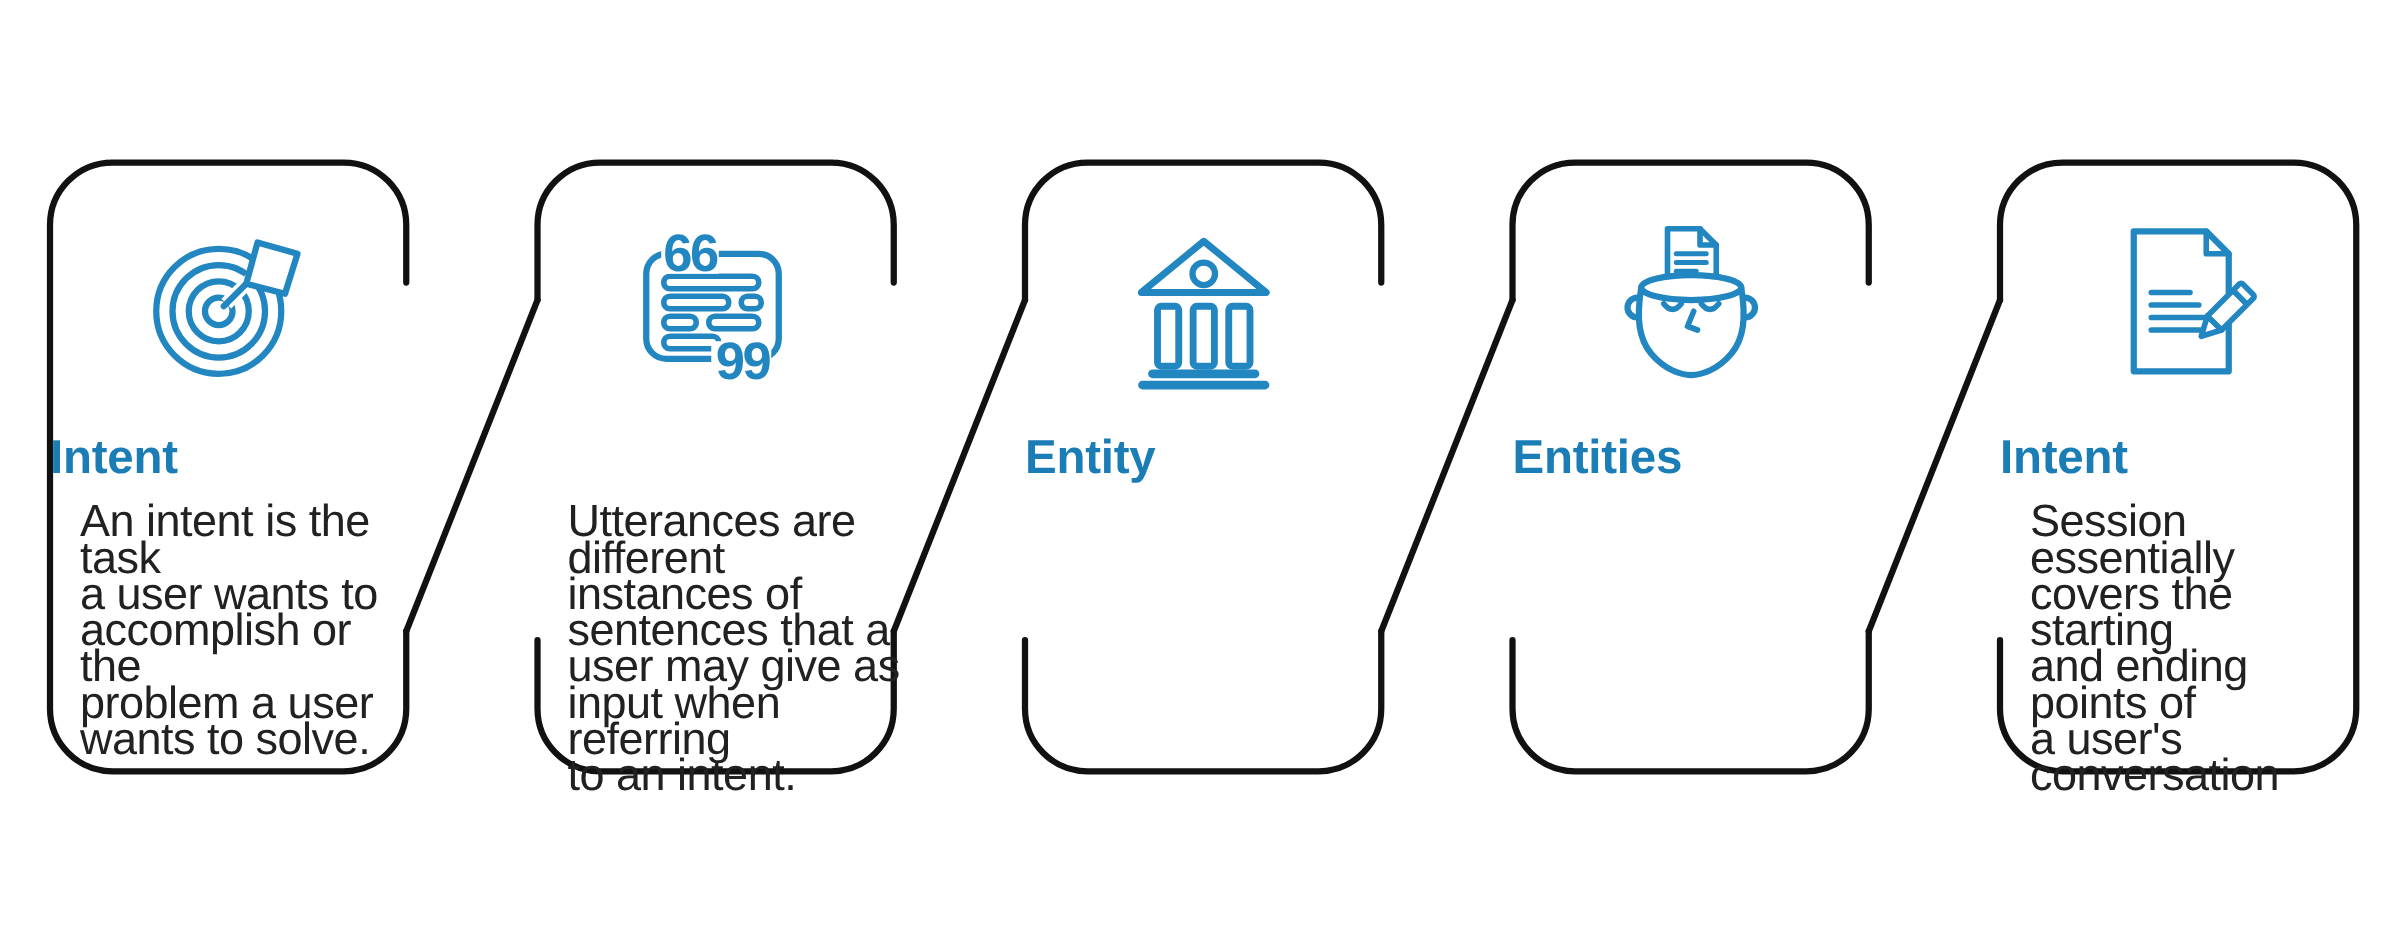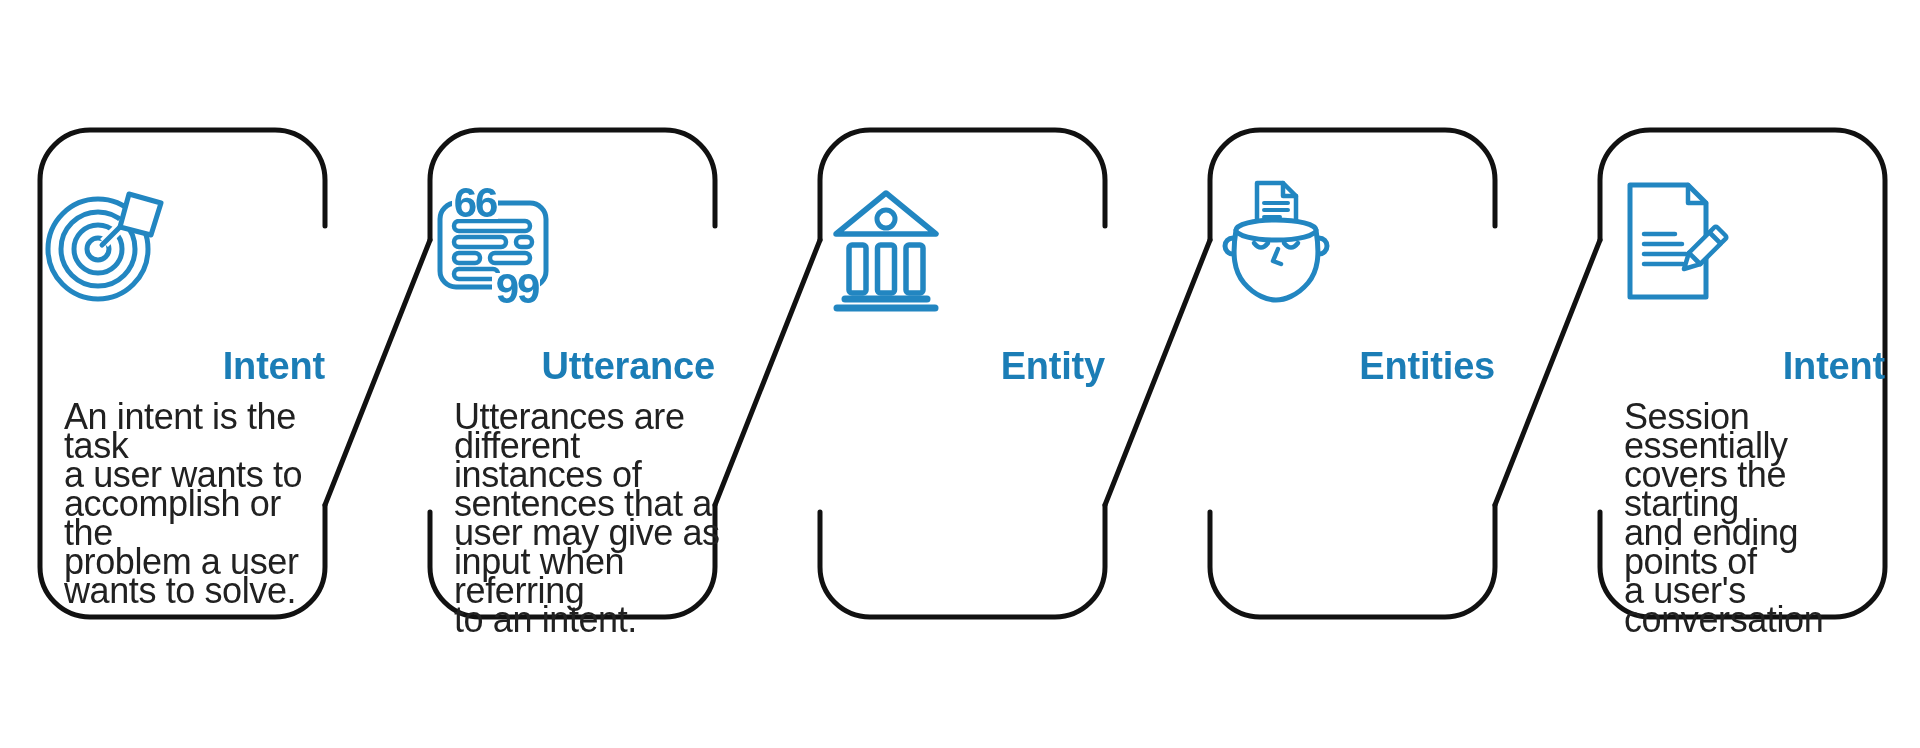--- a/index.html
+++ b/index.html
@@ -19,30 +19,30 @@
     overflow:hidden;
   }
   .outline-layer{position:absolute;left:0;top:0;}
   .outline-layer path{
     fill:none;stroke:var(--outline);stroke-width:5;
     stroke-linecap:round;stroke-linejoin:round;
   }
   .card{position:absolute;top:130px;width:285px;height:487px;}
   .icon-box{
     position:absolute;top:46px;left:0;width:100%;height:134px;
-    display:flex;align-items:center;justify-content:flex-start;
+    display:flex;align-items:center;justify-content:center;
   }
   .icon-box svg{overflow:visible;}
   .ic{stroke:var(--icon-blue);fill:none;stroke-linecap:round;stroke-linejoin:round;}
   .icf{fill:#ffffff;stroke:var(--icon-blue);stroke-linecap:round;stroke-linejoin:round;}
   .iwhite{fill:#ffffff;stroke:none;}
   .iq{fill:var(--icon-blue);font-family:"Liberation Sans",sans-serif;font-weight:bold;font-size:42px;letter-spacing:-2px;}
   .card-title{
     position:absolute;top:216px;left:0;width:100%;
-    text-align:right;color:var(--heading-blue);
+    text-align:left;color:var(--heading-blue);
     font-size:38px;font-weight:bold;letter-spacing:-0.2px;line-height:40px;
   }
   .card-body{
     position:absolute;top:272px;left:24px;width:272px;
     color:var(--body-text);
     font-size:36px;line-height:29px;letter-spacing:-0.4px;
     white-space:pre-line;
   }
 </style>
 </head>
@@ -95,21 +95,20 @@
           <rect class="ic" stroke-width="4.5" x="24" y="76" width="26" height="10" rx="5"></rect>
           <rect class="ic" stroke-width="4.5" x="60" y="76" width="40" height="10" rx="5"></rect>
           <rect class="ic" stroke-width="4.5" x="24" y="92" width="44" height="10" rx="5"></rect>
         </g>
         <rect class="iwhite" x="22" y="8" width="46" height="34"></rect>
         <text class="iq" x="45" y="40" text-anchor="middle">66</text>
         <rect class="iwhite" x="62" y="96" width="48" height="32"></rect>
         <text class="iq" x="87" y="126" text-anchor="middle">99</text>
       </svg>
     </div>
-    <h2 class="card-title">Utterance</h2>
     <p class="card-body">Utterances are
 different instances of
 sentences that a
 user may give as
 input when referring
 to an intent.</p>
   </div>
 
   <div class="card" style="left:820px">
     <div class="icon-box" aria-label="bank-building-icon">

